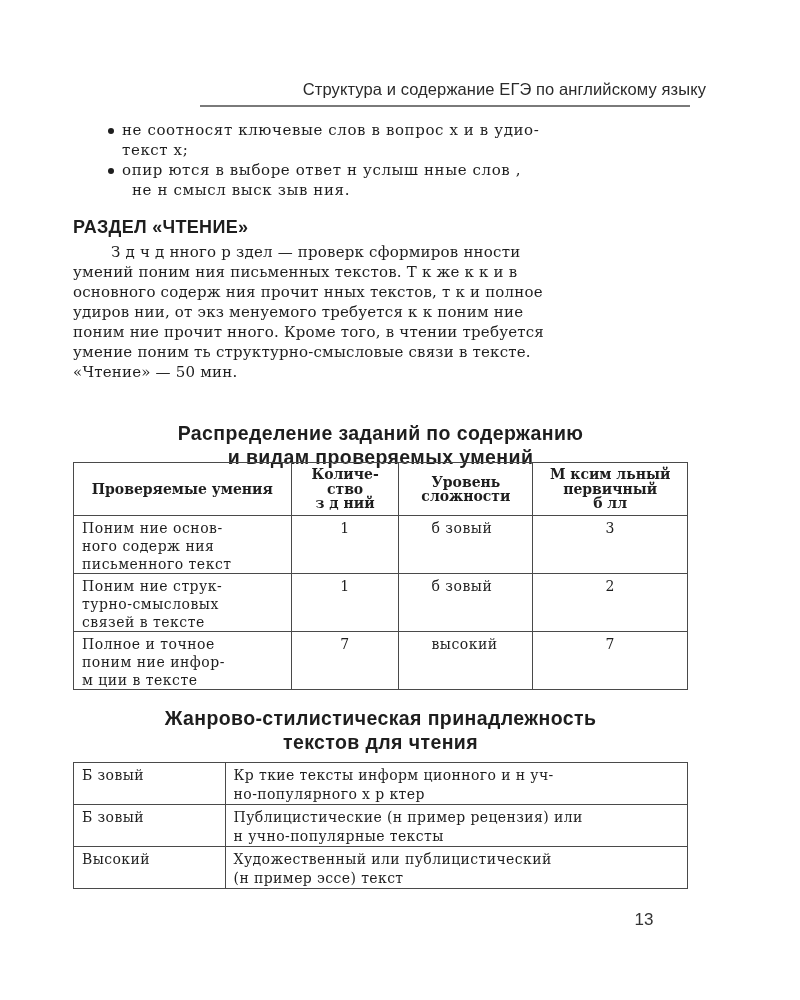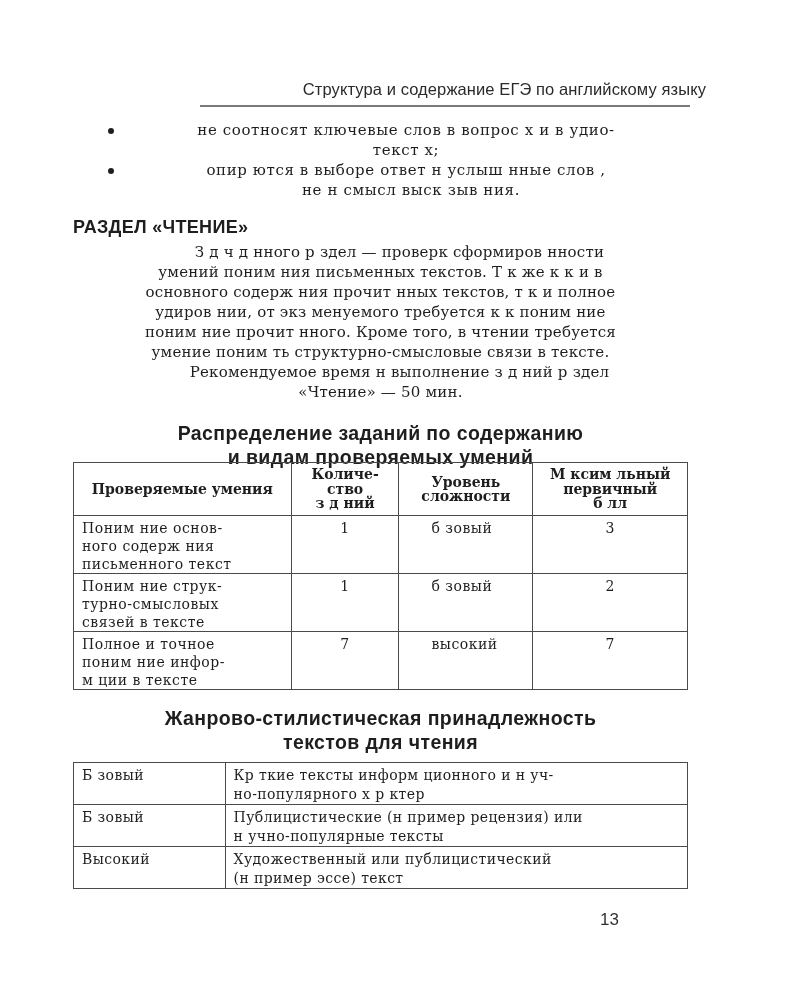--- a/index.html
+++ b/index.html
@@ -56,21 +56,20 @@
       left: 0;
       top: 8px;
       width: 6px;
       height: 6px;
       border-radius: 50%;
       background: #1e1e1e;
     }
     .bullets li .line {
       display: block;
       white-space: nowrap;
-      text-align: center;
     }
     .bullets li .line.indent2 { padding-left: 10px; }
 
     .section-title {
       position: absolute;
       left: 73px;
       width: 615px;
       top: 217px;
       text-align: left;
       font-family: "Liberation Sans", sans-serif;
@@ -83,21 +82,20 @@
       left: 73px;
       width: 615px;
       font-family: "DejaVu Serif", serif;
       font-size: 15px;
       line-height: 20px;
       letter-spacing: 0.2px;
     }
     .para .line {
       display: block;
       white-space: nowrap;
-      text-align: center;
     }
     .para .line.first { padding-left: 38px; }
     .para1 { top: 242px; }
     .para2 { top: 362px; }
 
     .table-title {
       position: absolute;
       left: 73px;
       width: 615px;
       text-align: center;
@@ -156,21 +154,21 @@
       line-height: 19px;
       letter-spacing: 0.4px;
     }
     table.t-genres td .line { display: block; white-space: nowrap; }
 
     .page-number {
       position: absolute;
       left: 600px;
       top: 910px;
       width: 88px;
-      text-align: left;
+      text-align: center;
       font-family: "Liberation Sans", sans-serif;
       font-size: 17px;
       color: #333;
     }
   </style>
 </head>
 <body>
 
 <div class="running-head">Структура и содержание ЕГЭ по английскому языку</div>
 <div class="running-rule"></div>
@@ -193,21 +191,20 @@
 <div class="para para1">
   <span class="line first">З д ч  д нного р здел  — проверк  сформиров нности</span>
   <span class="line">умений поним ния письменных текстов. Т к же к  к и в</span>
   <span class="line">основного содерж ния прочит нных текстов, т к и полное</span>
   <span class="line"> удиров нии, от экз менуемого требуется к к поним ние</span>
   <span class="line">поним ние прочит нного. Кроме того, в чтении требуется</span>
   <span class="line">умение поним ть структурно-смысловые связи в тексте.</span>
 </div>
 
 <div class="para para2">
-  <span class="line first">Рекомендуемое время н   выполнение з д ний р здел</span>
   <span class="line">«Чтение» — 50 мин.</span>
 </div>
 
 <div class="table-title t1">
   <span class="line">Распределение заданий по содержанию</span>
   <span class="line">и видам проверяемых умений</span>
 </div>
 
 <table class="t-skills">
   <colgroup>

